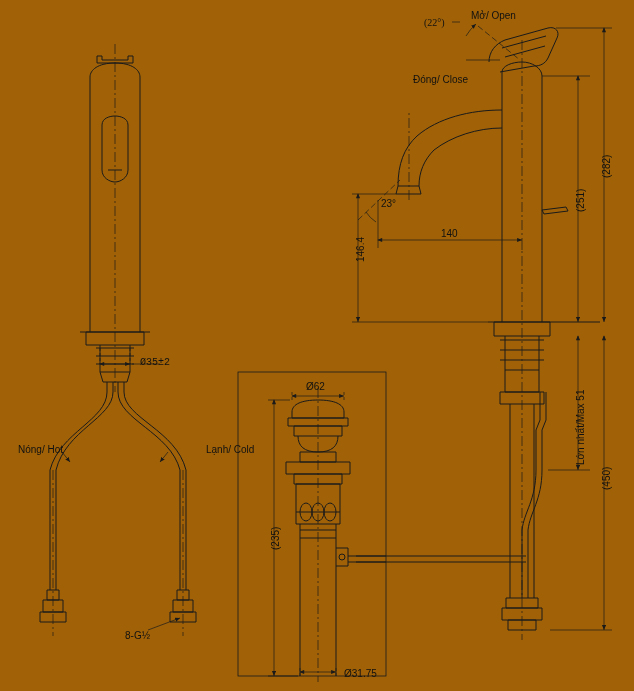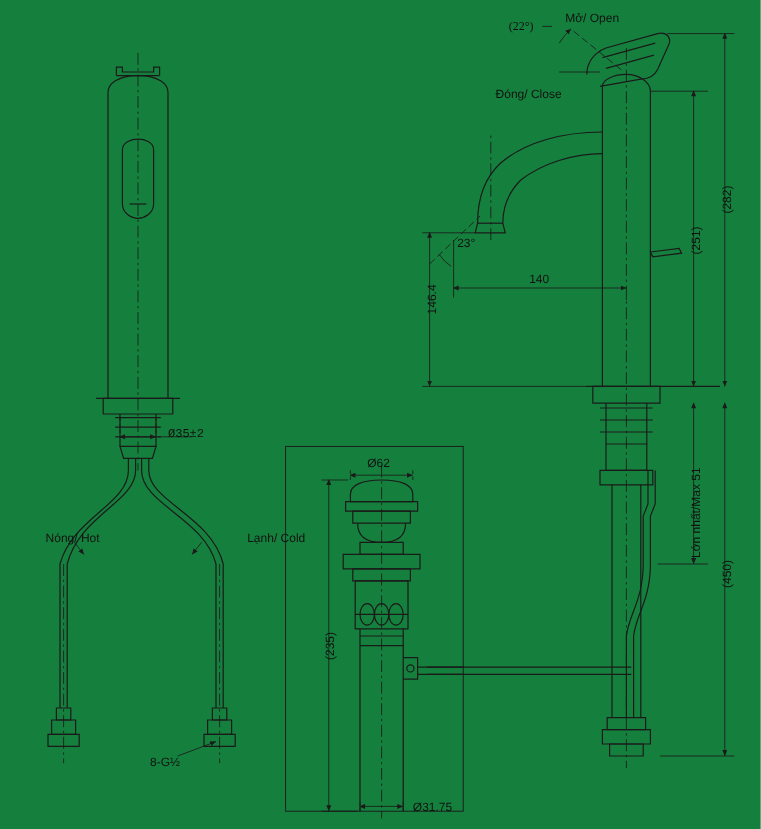--- a/index.html
+++ b/index.html
@@ -4,21 +4,21 @@
 <style>
   html, body {
     margin: 0;
     padding: 0;
     background: #ffffff;
   }
   #page {
     position: relative;
     width: 634px;
     height: 691px;
-    background: #15803d;
+    background: #a16207;
     font-family: "Liberation Sans", sans-serif;
     overflow: hidden;
   }
   #page svg {
     position: absolute;
     left: 0;
     top: 0;
   }
   .lbl {
     position: absolute;
@@ -231,21 +231,21 @@
       <line x1="268" y1="676" x2="298" y2="676"></line>
       <line x1="274" y1="400" x2="274" y2="676" marker-start="url(#arrE)" marker-end="url(#arrS)"></line>
     </g>
   </svg>
 
   <div class="lbl" style="left:471px; top:10px;"><span>Mở/ Open</span></div>
   <div class="lbl" style="left:413px; top:74px;"><span>Đóng/ Close</span></div>
   <div class="lbl" style="left:424px; top:17px;font-family:Liberation Serif, serif;"><span>(22°)</span></div>
   <div class="lbl" style="left:381px; top:198px;"><span>23°</span></div>
 
-  <div class="lbl" style="left:18px; top:444px;margin-left:20px;"><span>Nóng/ Hot</span></div>
+  <div class="lbl" style="left:18px; top:444px;"><span>Nóng/ Hot</span></div>
   <div class="lbl" style="left:158px; top:444px;margin-left:48px;"><span>Lạnh/ Cold</span></div>
   <div class="lbl" style="left:125px; top:630px;"><span>8-G½</span></div>
   <div class="lbl" style="left:140px; top:357px;font-family:Liberation Mono, monospace;"><span>Ø35±2</span></div>
 
   <div class="lbl" style="left:441px; top:228px;"><span>140</span></div>
   <div class="lbl vert" style="left:355px; top:262px;"><span>146.4</span></div>
   <div class="lbl vert" style="left:575px; top:212px;"><span>(251)</span></div>
   <div class="lbl vert" style="left:601px; top:178px;"><span>(282)</span></div>
   <div class="lbl vert" style="left:601px; top:490px;"><span>(450)</span></div>
   <div class="lbl vert" style="left:575px; top:465px;"><span>Lớn nhất/Max 51</span></div>

